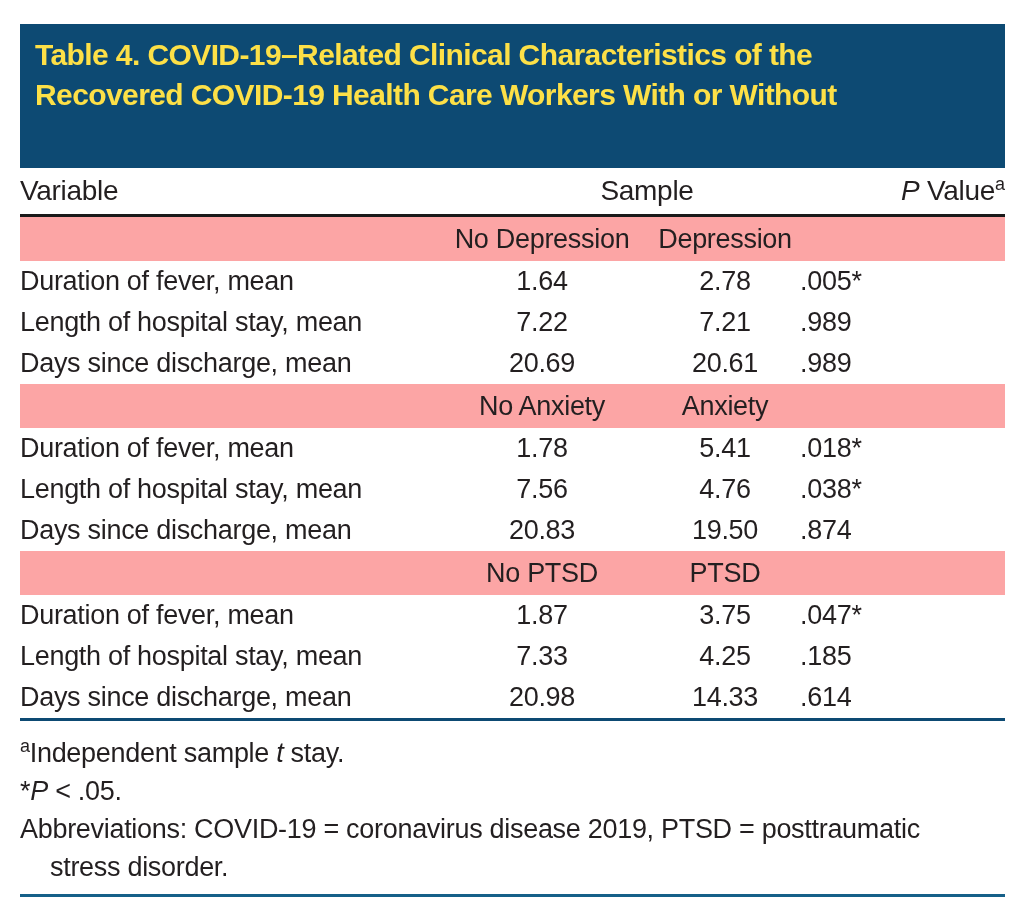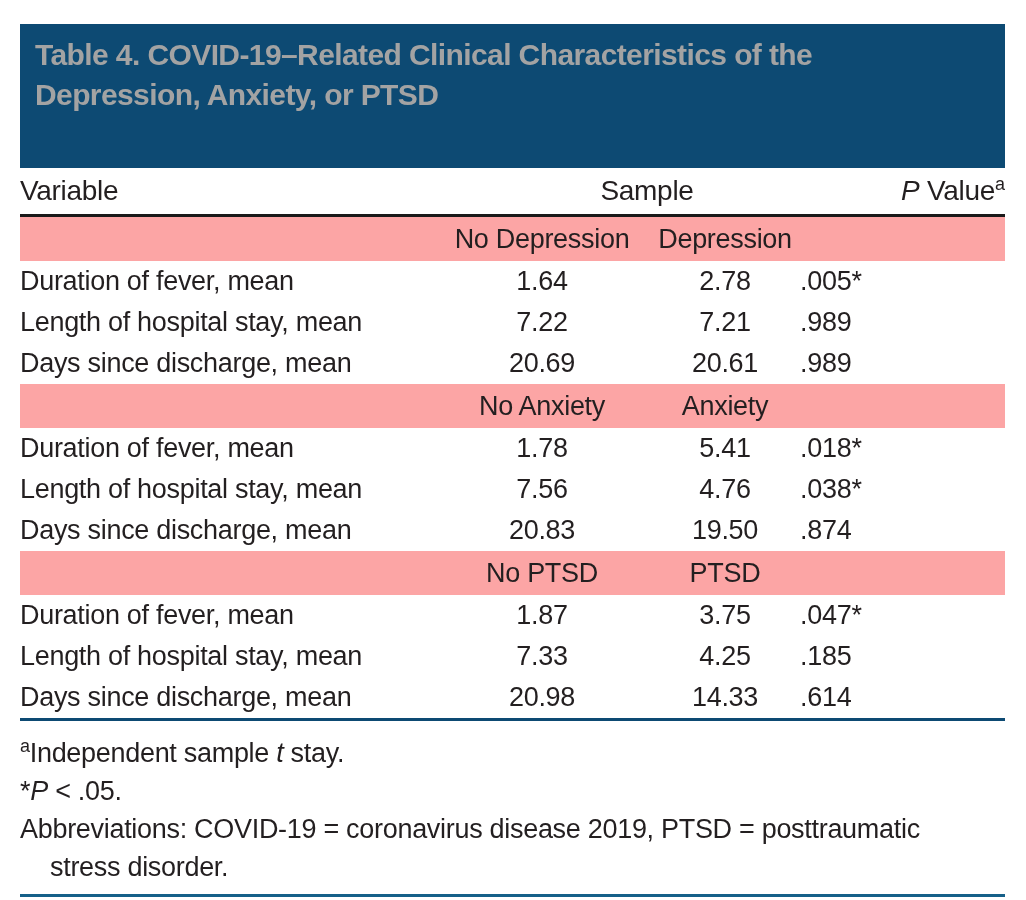--- a/index.html
+++ b/index.html
@@ -18,21 +18,21 @@
     overflow: hidden;
   }
   .content {
     position: absolute;
     left: 20px;
     top: 24px;
     width: 985px;
   }
   .title-box {
     background: #0d4a73;
-    color: #a3a3a3;
+    color: #fde047;
     padding: 11px 15px 12px 15px;
     height: 121px;
     box-sizing: content-box;
   }
   .title-line {
     font-size: 30px;
     font-weight: bold;
     line-height: 40px;
     letter-spacing: -0.6px;
     white-space: nowrap;
@@ -94,21 +94,21 @@
   i { font-style: italic; }
 </style>
 </head>
 <body>
 
 <div class="page">
   <div class="content">
 
     <div class="title-box">
       <div class="title-line">Table 4. COVID-19–Related Clinical Characteristics of the</div>
-      <div class="title-line">Depression, Anxiety, or PTSD</div>
+      <div class="title-line">Recovered COVID-19 Health Care Workers With or Without</div>
     </div>
 
     <table class="tbl">
       <colgroup>
           <col class="c1">
           <col class="c2">
           <col class="c3">
           <col class="c4">
         </colgroup>
       <thead>

